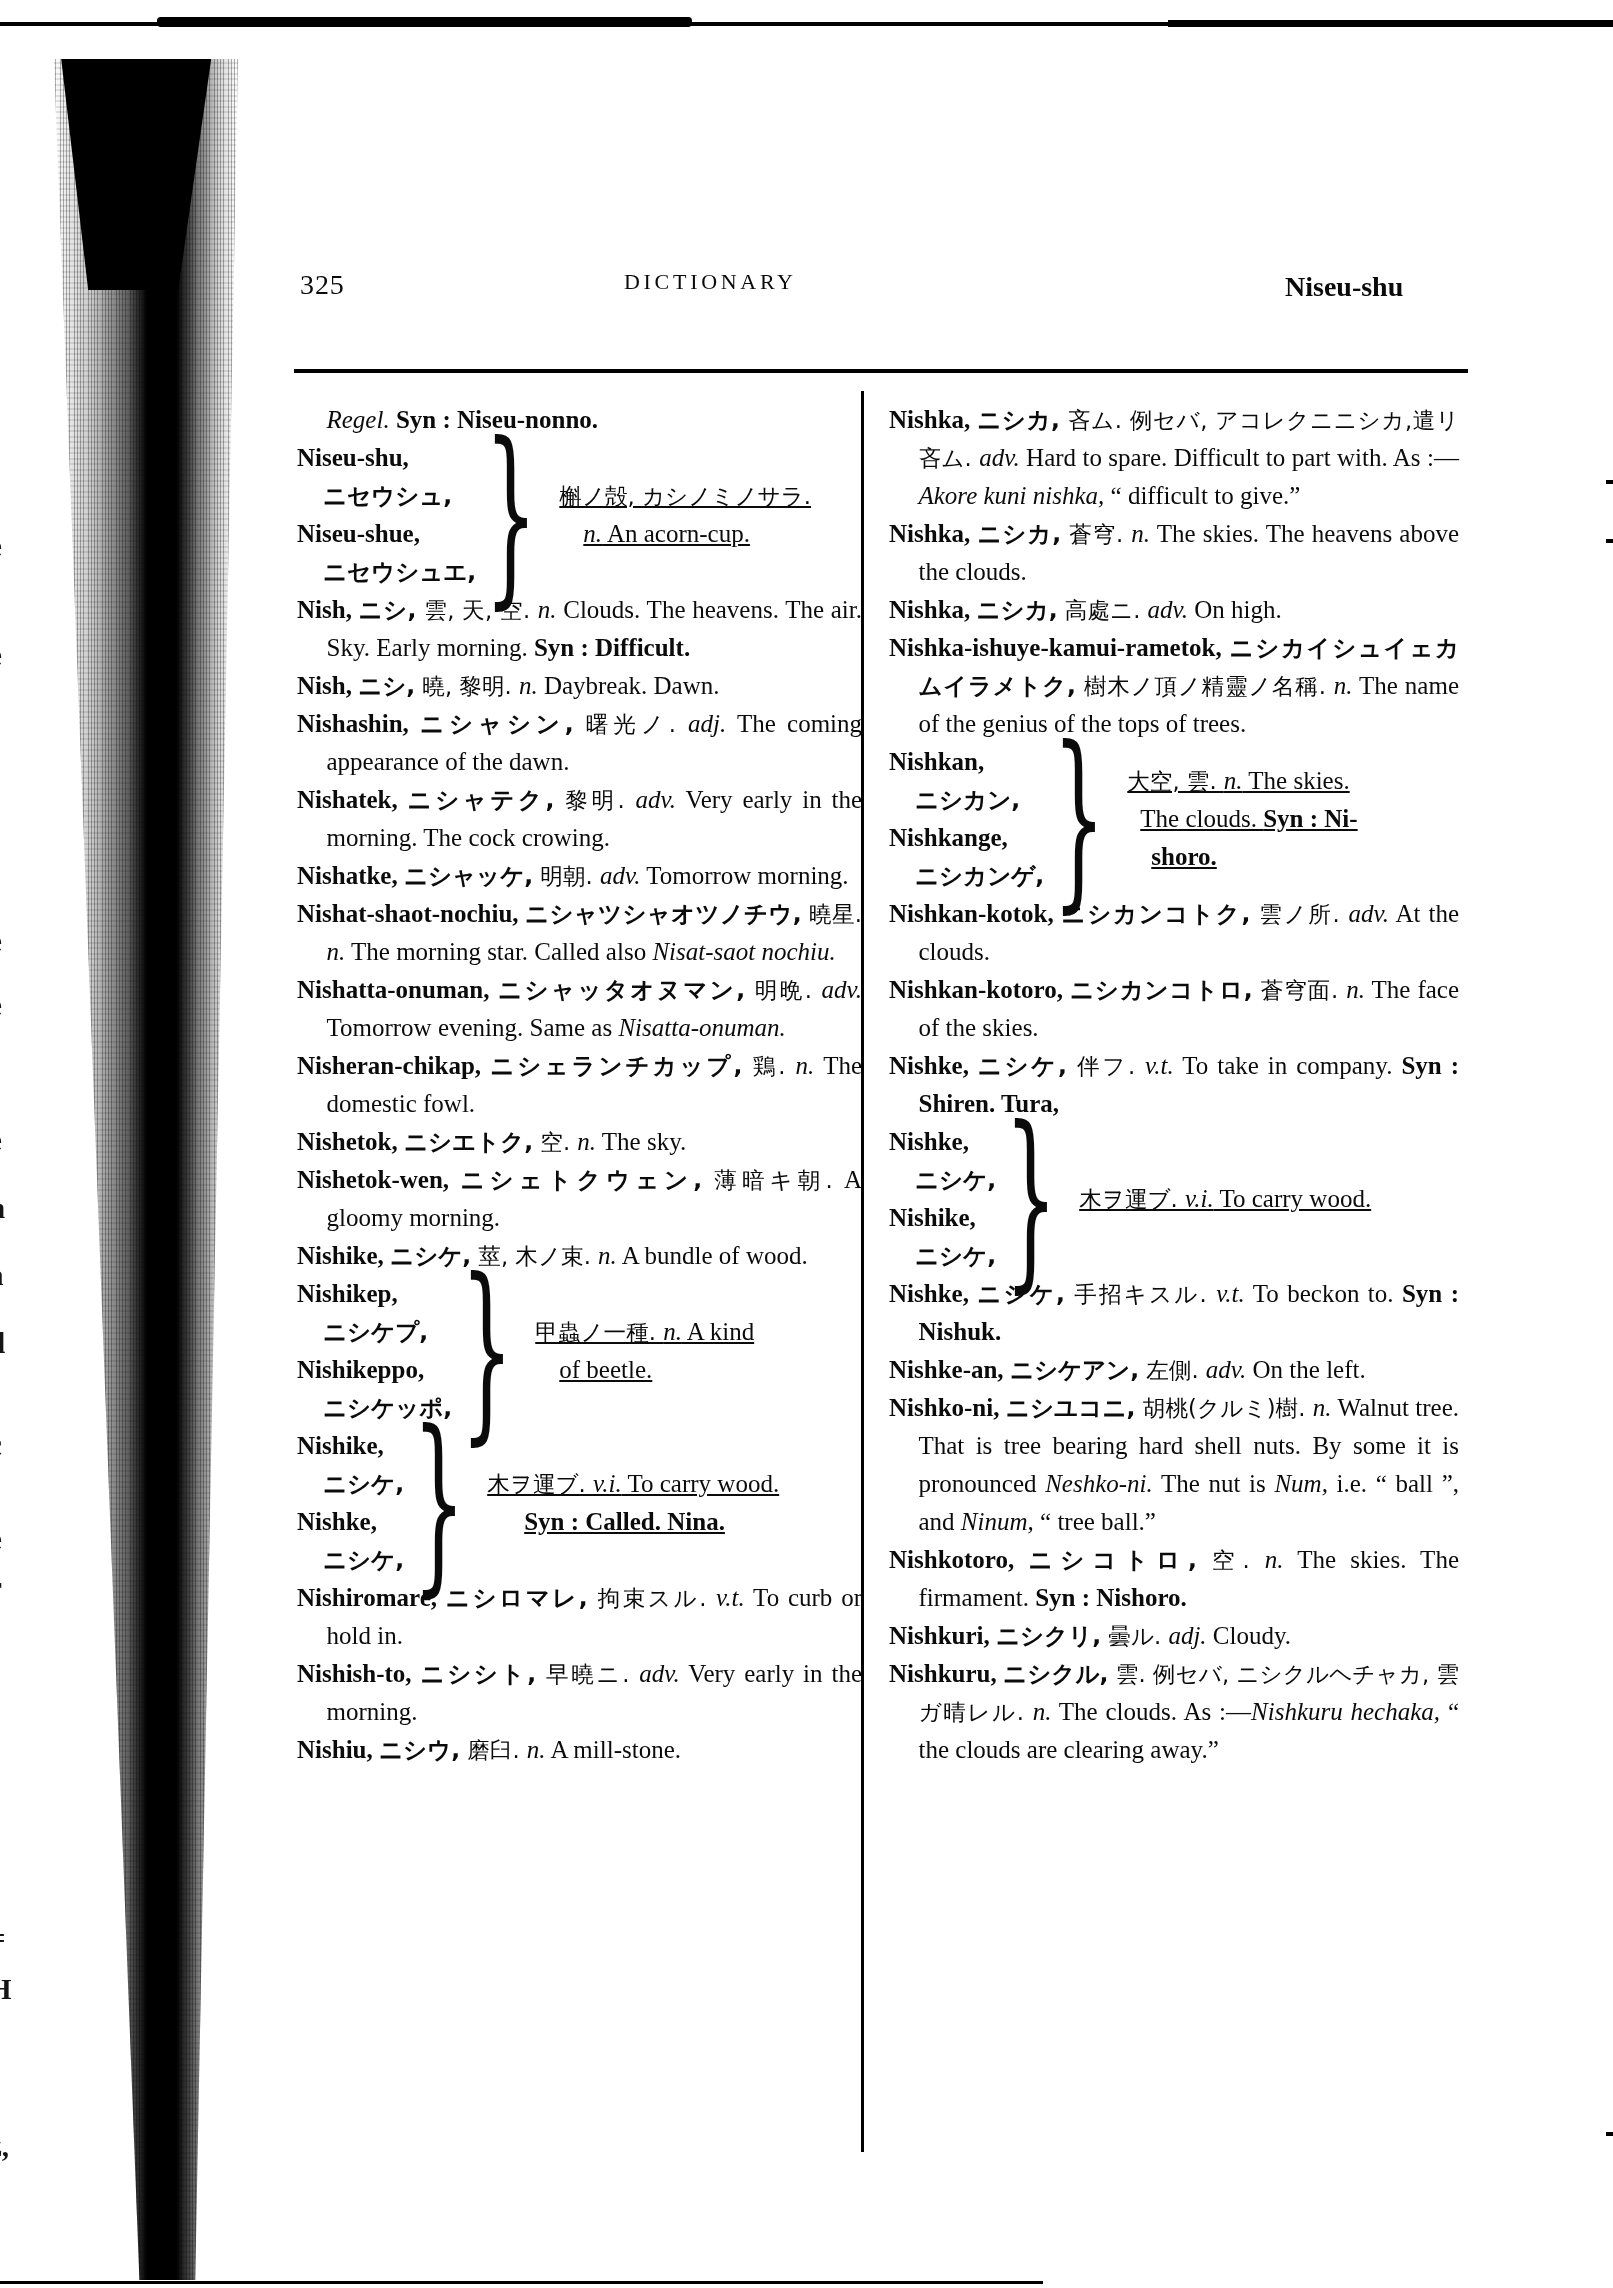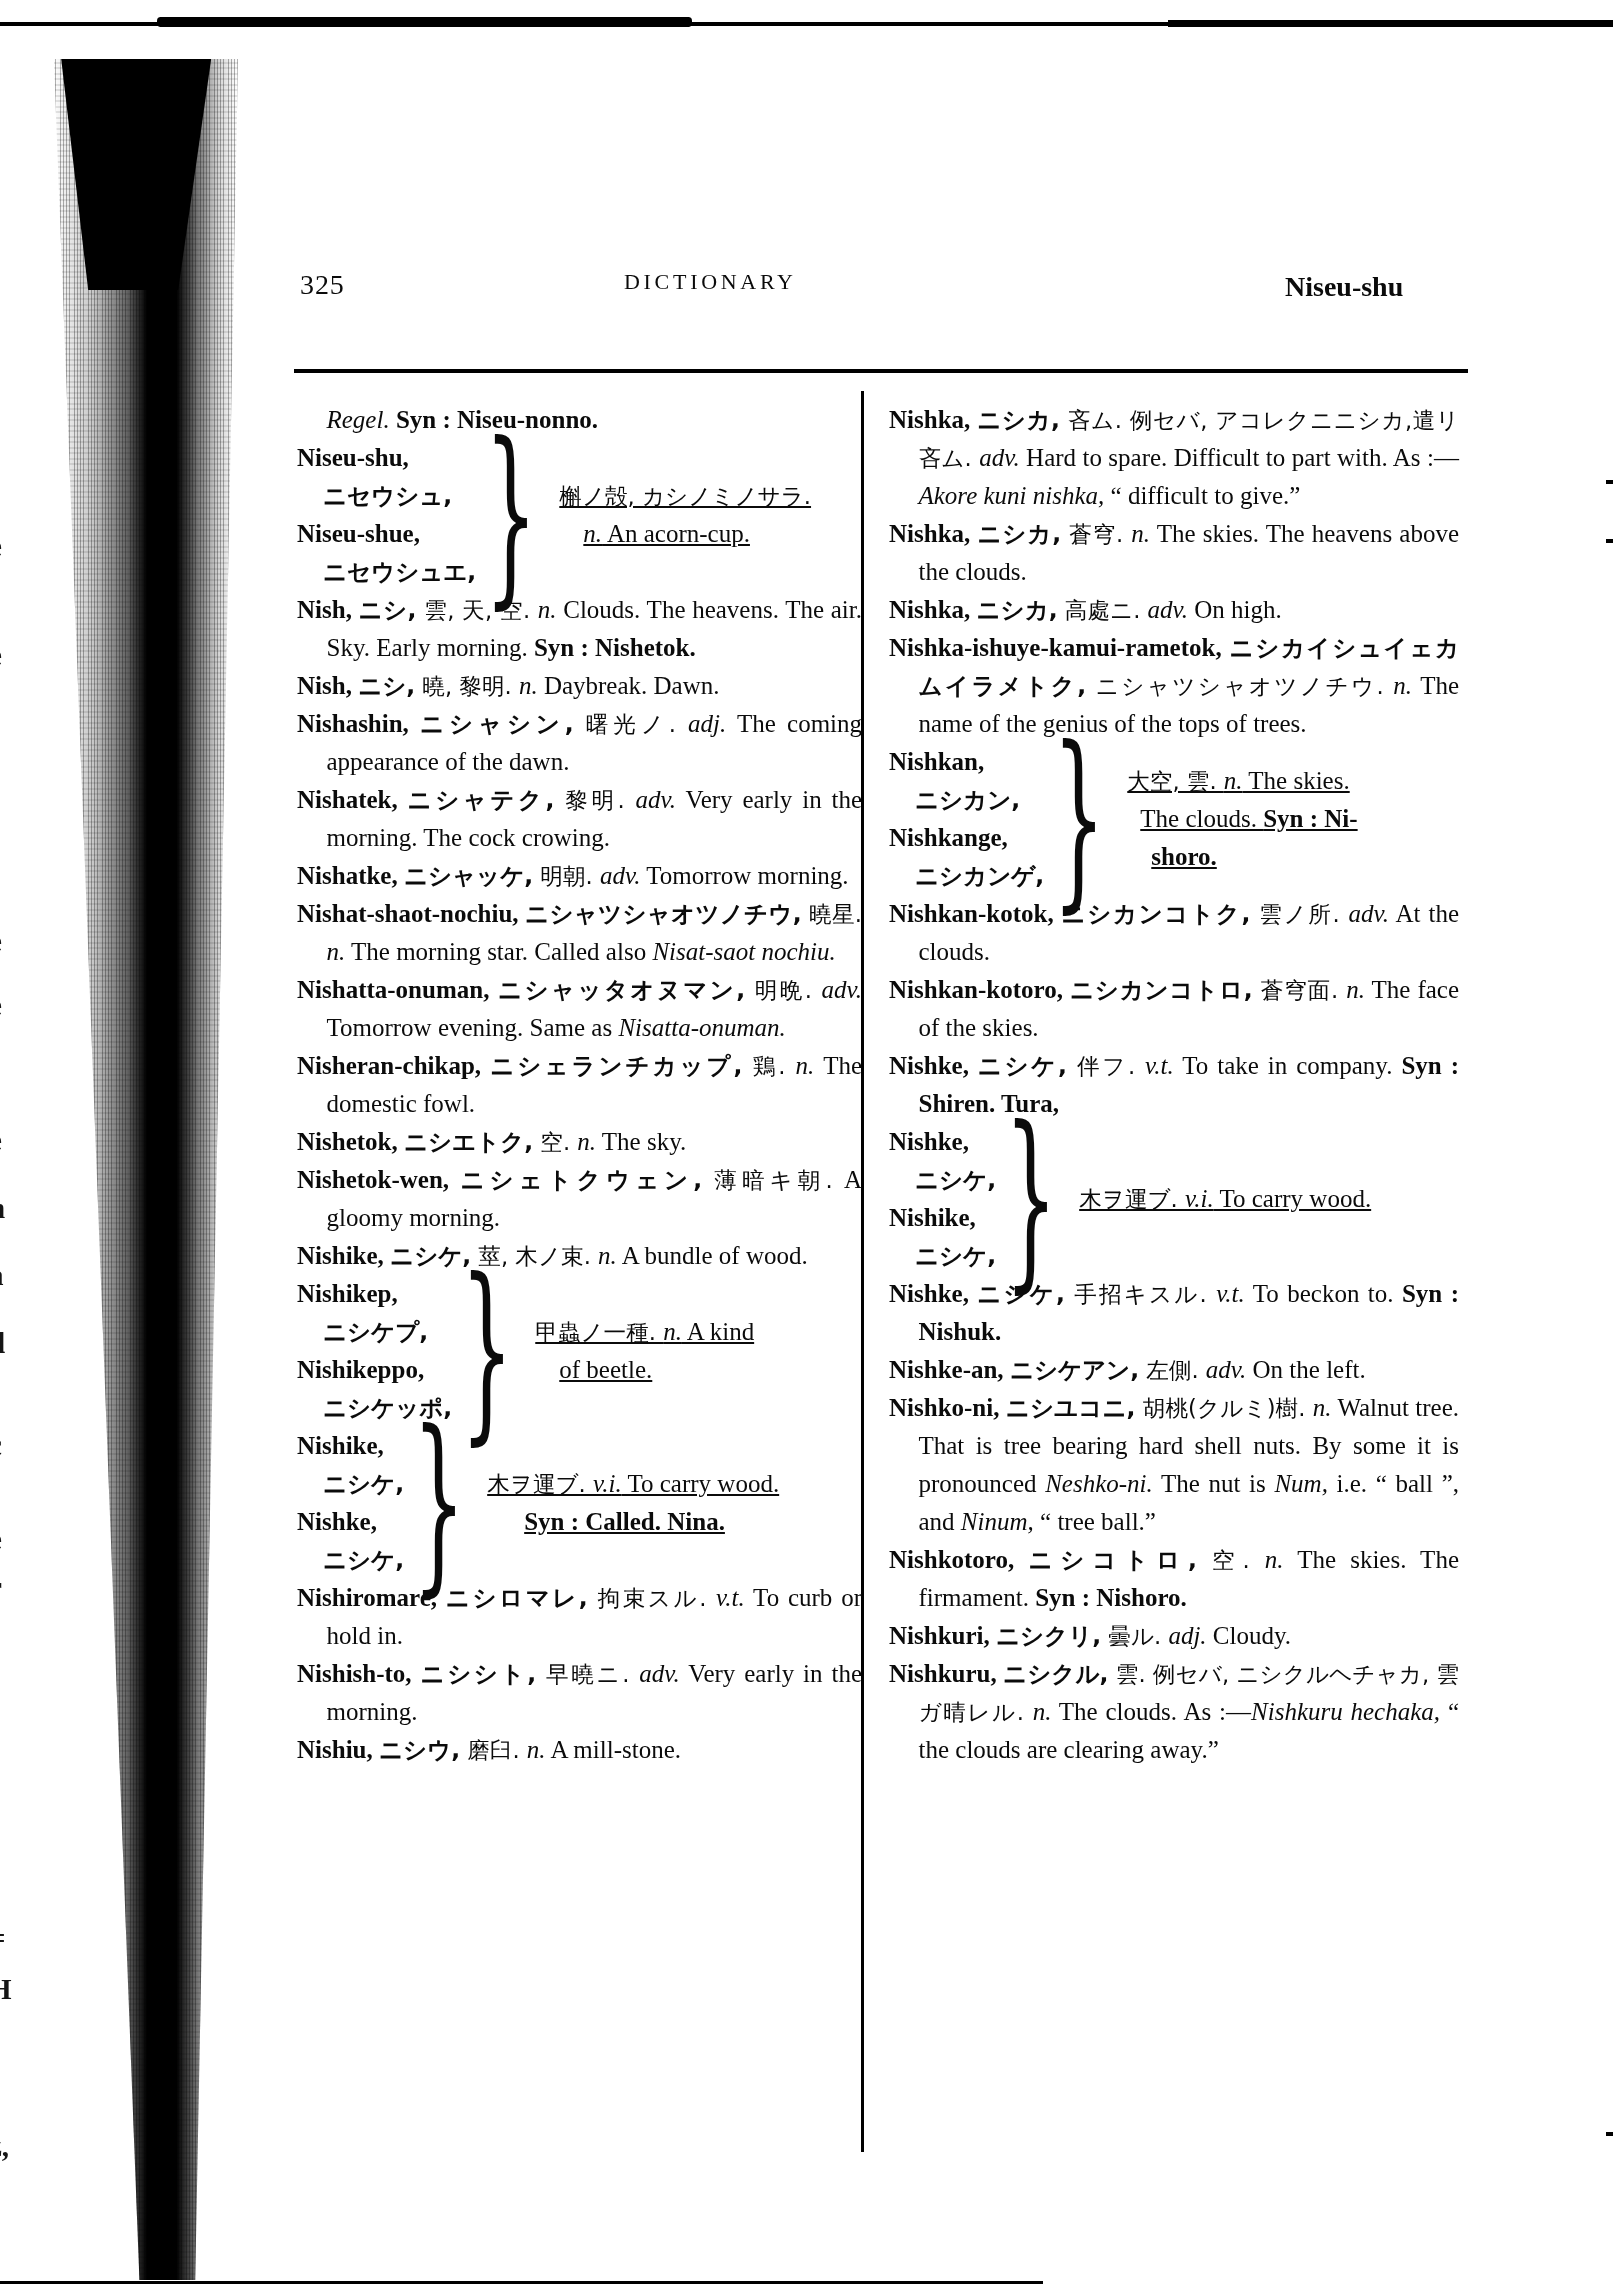--- a/index.html
+++ b/index.html
@@ -115,21 +115,21 @@
           <div class="head kana-line">ニセウシュ,</div>
           <div class="head">Niseu-shue,</div>
           <div class="head kana-line">ニセウシュエ,</div>
         </div>
         <div class="brace" style="font-size: 151px;">}</div>
         <div class="bdef">
           <div class="line"><span class="jp">槲ノ殻,  カシノミノサラ.</span></div>
           <div class="line" style="padding-left: 24px;"><span class="it">n.</span><span class="r">  An acorn-cup.</span></div>
         </div>
       </div>
-      <p class="entry"><span class="hw">Nish, </span><span class="kana">ニシ,</span><span class="jp"> 雲, 天, 空. </span><span class="it">n.</span><span class="r"> Clouds.  The heavens.  The air.  Sky.  Early morning.  </span><span class="b">Syn : Nishetok.</span></p>
+      <p class="entry"><span class="hw">Nish, </span><span class="kana">ニシ,</span><span class="jp"> 雲, 天, 空. </span><span class="it">n.</span><span class="r"> Clouds.  The heavens.  The air.  Sky.  Early morning.  </span><span class="b">Syn : Difficult.</span></p>
       <p class="entry"><span class="hw">Nish, </span><span class="kana">ニシ,</span><span class="jp"> 曉, 黎明. </span><span class="it">n.</span><span class="r">  Daybreak. Dawn.</span></p>
       <p class="entry"><span class="hw">Nishashin, </span><span class="kana">ニシャシン,</span><span class="jp"> 曙光ノ. </span><span class="it">adj.</span><span class="r"> The coming appearance of the dawn.</span></p>
       <p class="entry"><span class="hw">Nishatek, </span><span class="kana">ニシャテク,</span><span class="jp"> 黎明. </span><span class="it">adv.</span><span class="r"> Very early in the morning.  The cock crowing.</span></p>
       <p class="entry"><span class="hw">Nishatke, </span><span class="kana">ニシャッケ,</span><span class="jp"> 明朝. </span><span class="it">adv.</span><span class="r">  Tomorrow morning.</span></p>
       <p class="entry"><span class="hw">Nishat-shaot-nochiu, </span><span class="kana">ニシャツシャオツノチウ,</span><span class="jp"> 曉星. </span><span class="it">n.</span><span class="r">  The morning star. Called  also  </span><span class="it">Nisat-saot  nochiu.</span></p>
       <p class="entry"><span class="hw">Nishatta-onuman, </span><span class="kana">ニシャッタオヌマン,</span><span class="jp"> 明晩. </span><span class="it">adv.</span><span class="r"> Tomorrow evening.  Same as </span><span class="it">Nisatta-onuman.</span></p>
       <p class="entry"><span class="hw">Nisheran-chikap, </span><span class="kana">ニシェランチカップ,</span><span class="jp"> 鶏. </span><span class="it">n.</span><span class="r">  The domestic fowl.</span></p>
       <p class="entry"><span class="hw">Nishetok, </span><span class="kana">ニシエトク,</span><span class="jp"> 空. </span><span class="it">n.</span><span class="r">  The sky.</span></p>
       <p class="entry"><span class="hw">Nishetok-wen, </span><span class="kana">ニシェトクウェン,</span><span class="jp"> 薄暗キ朝.</span><span class="r">  A gloomy morning.</span></p>
       <p class="entry"><span class="hw">Nishike, </span><span class="kana">ニシケ,</span><span class="jp"> 莖, 木ノ束. </span><span class="it">n.</span><span class="r">  A bundle of wood.</span></p>
@@ -160,21 +160,21 @@
         </div>
       </div>
       <p class="entry"><span class="hw">Nishiromare, </span><span class="kana">ニシロマレ,</span><span class="jp"> 拘束スル. </span><span class="it">v.t.</span><span class="r">  To curb or hold in.</span></p>
       <p class="entry"><span class="hw">Nishish-to, </span><span class="kana">ニシシト,</span><span class="jp"> 早曉ニ. </span><span class="it">adv.</span><span class="r"> Very early in the morning.</span></p>
       <p class="entry"><span class="hw">Nishiu, </span><span class="kana">ニシウ,</span><span class="jp"> 磨臼. </span><span class="it">n.</span><span class="r"> A mill-stone.</span></p>
     </div>
   <div class="col right" id="col-right">
       <p class="entry"><span class="hw">Nishka, </span><span class="kana">ニシカ,</span><span class="jp"> 吝ム.  例セバ,  アコレクニニシカ,遣リ吝ム. </span><span class="it">adv.</span><span class="r">  Hard  to spare.  Difficult to part with.  As :— </span><span class="it">Akore kuni nishka,</span><span class="r"> “ difficult to give.”</span></p>
       <p class="entry"><span class="hw">Nishka, </span><span class="kana">ニシカ,</span><span class="jp"> 蒼穹. </span><span class="it">n.</span><span class="r">  The skies. The heavens above the clouds.</span></p>
       <p class="entry"><span class="hw">Nishka, </span><span class="kana">ニシカ,</span><span class="jp"> 高處ニ. </span><span class="it">adv.</span><span class="r">  On high.</span></p>
-      <p class="entry"><span class="hw">Nishka-ishuye-kamui-rametok, </span><span class="kana">ニシカイシュイェカムイラメトク,</span><span class="jp"> ニシャツシャオツノチウ. </span><span class="it">n.</span><span class="r">  The name of the genius of the tops of trees.</span></p>
+      <p class="entry"><span class="hw">Nishka-ishuye-kamui-rametok, </span><span class="kana">ニシカイシュイェカムイラメトク,</span><span class="jp"> 樹木ノ頂ノ精靈ノ名稱. </span><span class="it">n.</span><span class="r">  The name of the genius of the tops of trees.</span></p>
       <div class="bgroup">
         <div class="heads">
           <div class="head">Nishkan,</div>
           <div class="head kana-line">ニシカン,</div>
           <div class="head">Nishkange,</div>
           <div class="head kana-line">ニシカンゲ,</div>
         </div>
         <div class="brace" style="font-size: 151px;">}</div>
         <div class="bdef">
           <div class="line"><span class="jp">大空, 雲. </span><span class="it">n.</span><span class="r">  The skies.</span></div>

